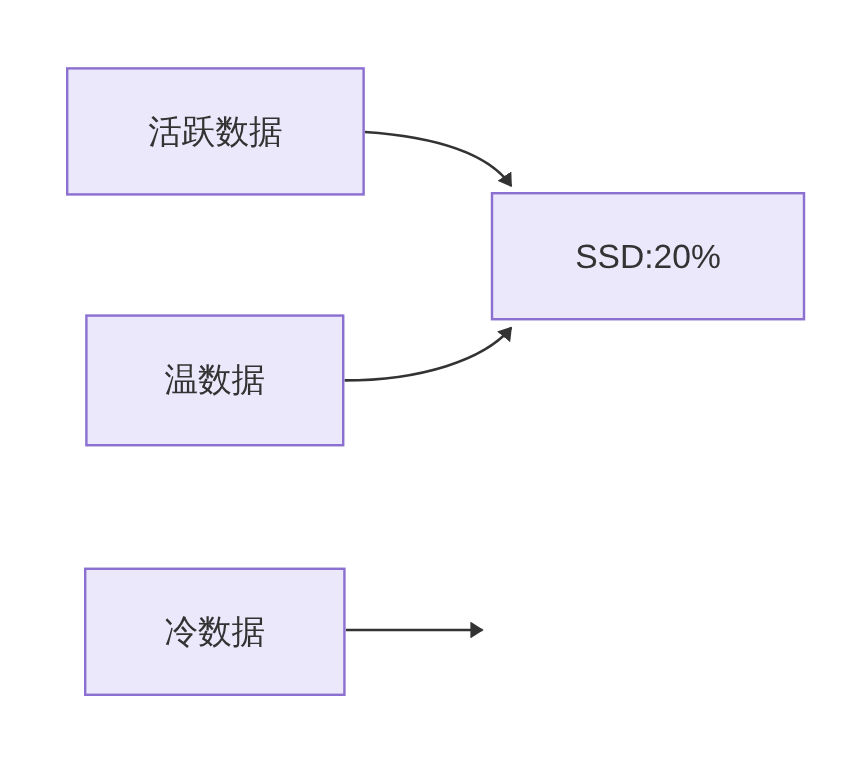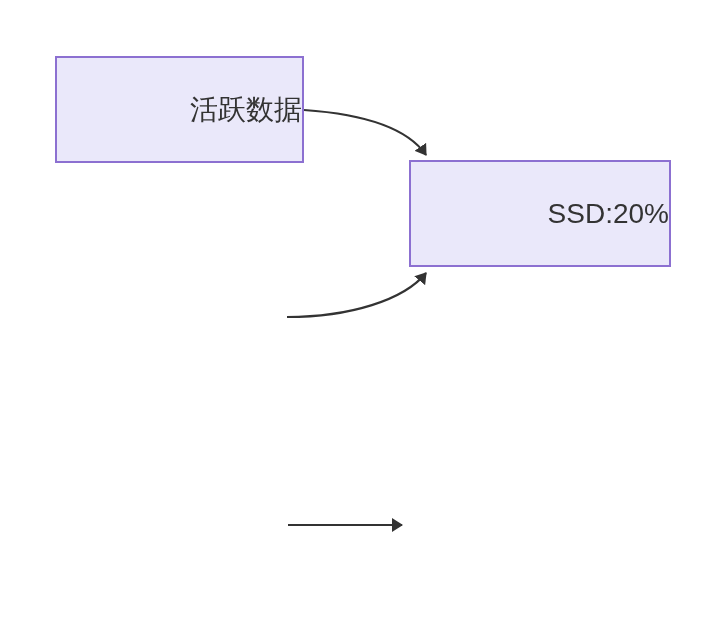--- a/index.html
+++ b/index.html
@@ -36,21 +36,21 @@
   .arrowhead {
     fill: var(--edge-color);
   }
   .node {
     position: absolute;
     box-sizing: border-box;
     background: var(--node-fill);
     border: 2px solid var(--node-border);
     display: flex;
     align-items: center;
-    justify-content: flex-end;
+    justify-content: center;
   }
   .node-label {
     color: var(--text-color);
     font-size: 28px;
     line-height: 1;
     white-space: nowrap;
   }
 </style>
 </head>
 <body>
@@ -65,20 +65,26 @@
     </defs>
     <path class="edge" marker-end="url(#arrowhead)" d="M 304 110 C 348 113, 404 123, 426 155"></path>
     <path class="edge" marker-end="url(#arrowhead)" d="M 287 317 C 350 317, 404 300, 426 273"></path>
     <path class="edge" marker-end="url(#arrowhead)" d="M 288 525 L 402 525"></path>
   </svg>
 
   <div class="node" style="left: 55px; top: 56px; width: 249px; height: 107px;">
     <span class="node-label">活跃数据</span>
   </div>
 
+  <div class="node" style="left: 71px; top: 262px; width: 216px; height: 110px;">
+    <span class="node-label">温数据</span>
+  </div>
 
+  <div class="node" style="left: 70px; top: 473px; width: 218px; height: 107px;">
+    <span class="node-label">冷数据</span>
+  </div>
 
   <div class="node" style="left: 409px; top: 160px; width: 262px; height: 107px;">
     <span class="node-label">SSD:20%</span>
   </div>
 
 
 </div>
 
 </body></html>

